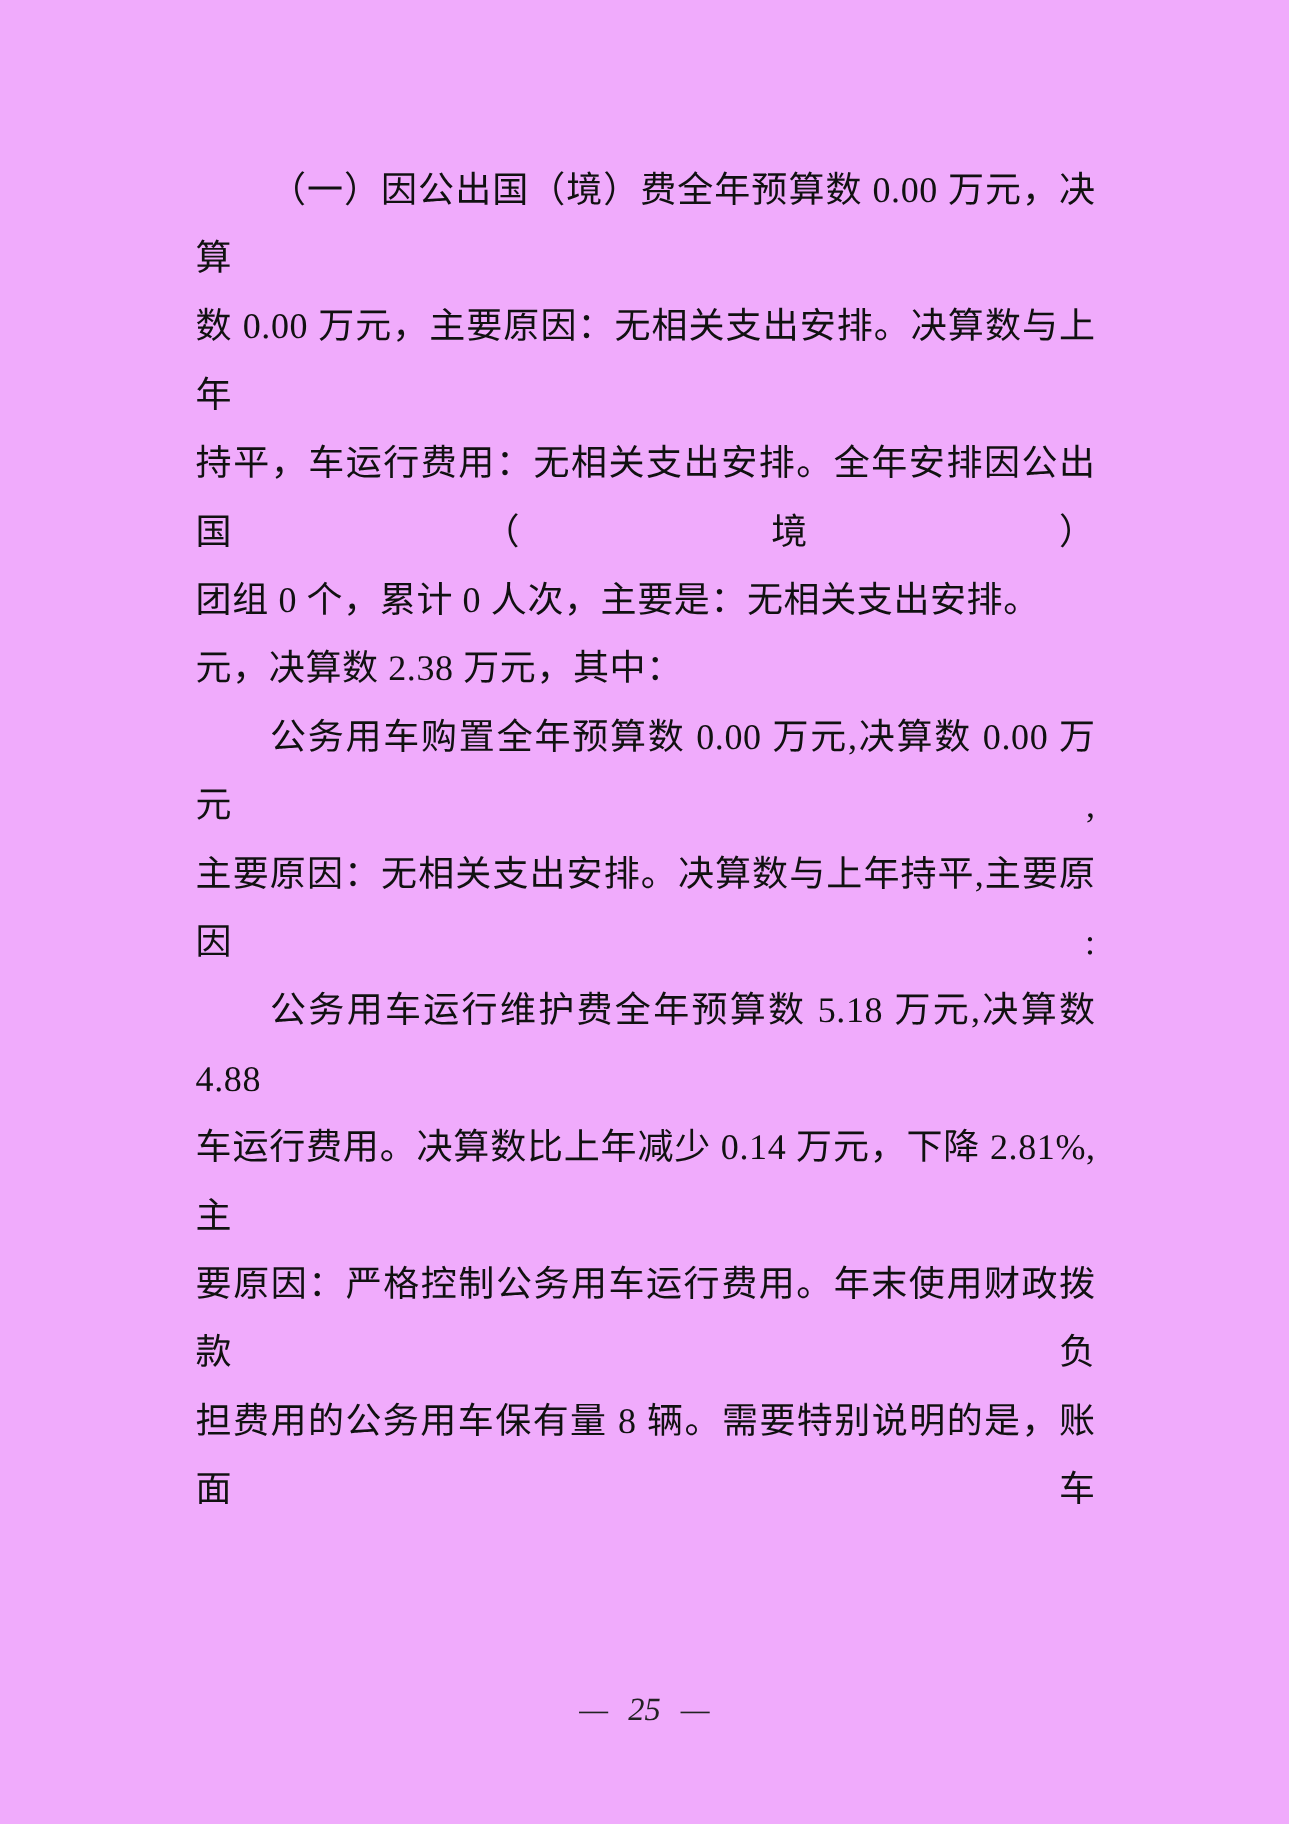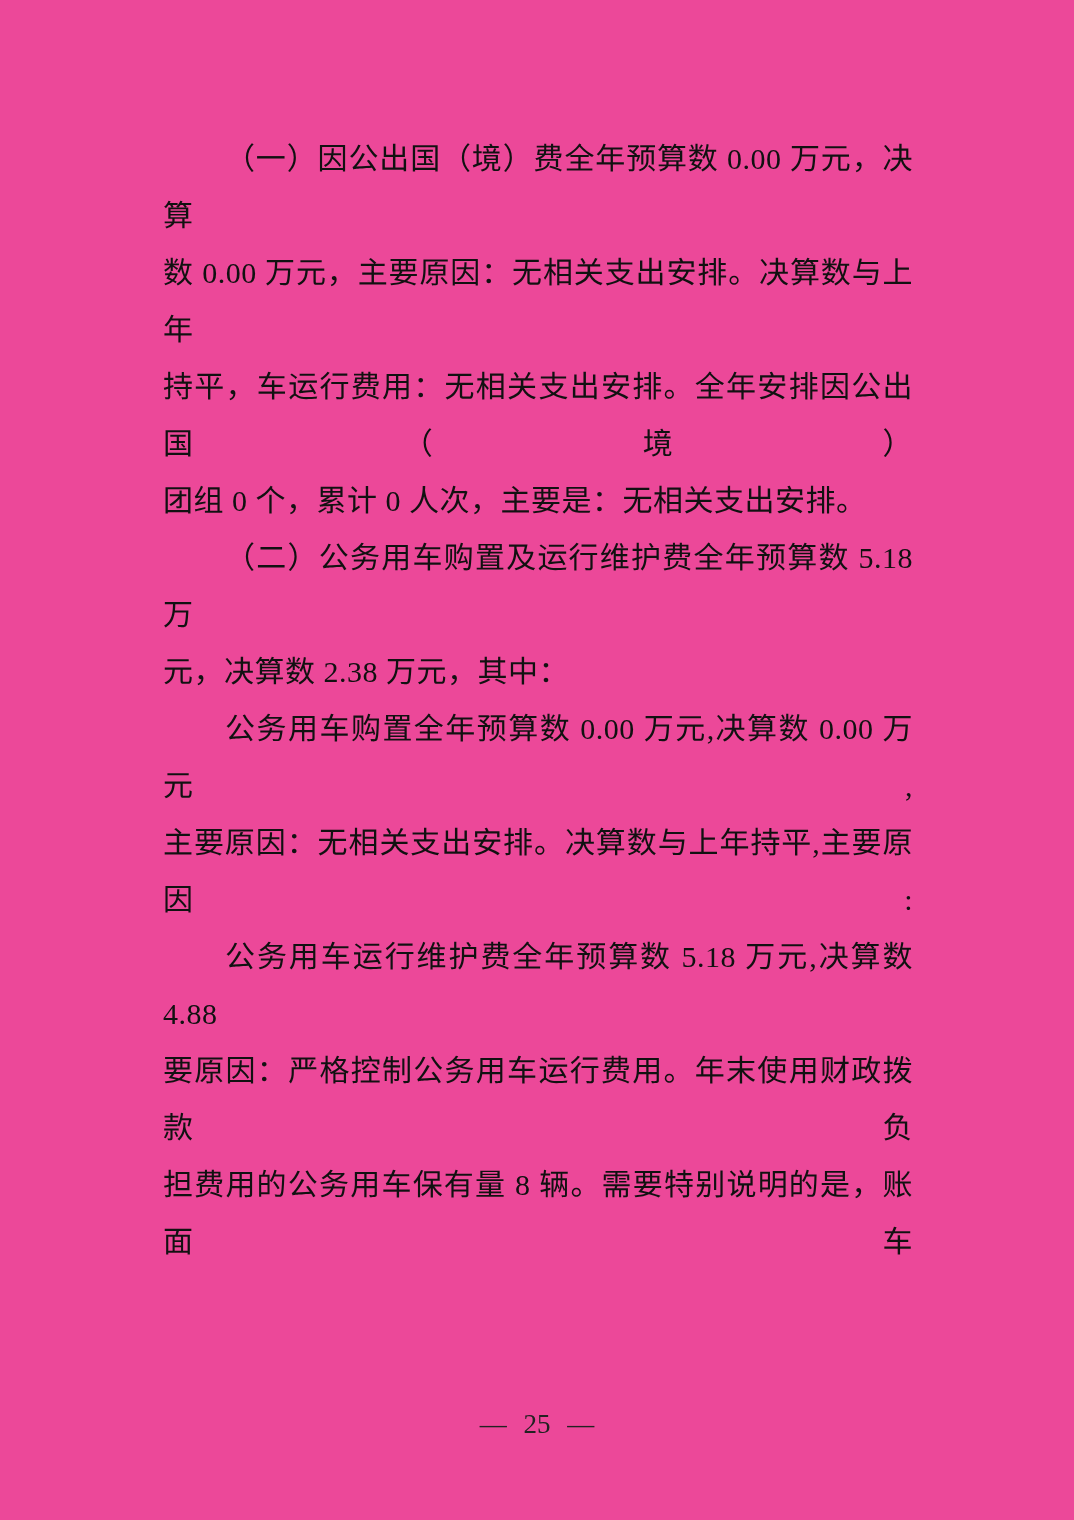--- a/index.html
+++ b/index.html
@@ -11,21 +11,21 @@
     width: 1074px;
     height: 1520px;
     position: relative;
     font-family: "Liberation Serif", "DejaVu Serif", serif;
     color: #111111;
     overflow: hidden;
   }
   .page {
     position: absolute;
     inset: 0;
-    background: #ec4899;
+    background: #f0abfc;
   }
   .content {
     position: absolute;
     left: 163px;
     top: 130px;
     width: 750px;
     font-size: 30px;
     line-height: 57px;
     letter-spacing: 0.5px;
   }
@@ -44,35 +44,36 @@
     position: absolute;
     left: 0;
     top: 1403px;
     width: 100%;
     height: 42px;
     line-height: 42px;
     text-align: center;
     font-size: 27px;
     color: #222222;
     word-spacing: 10px;
+    font-style: italic;
   }
 </style>
 </head>
 <body>
 
 <div class="page">
   <main class="content">
       <div class="line indent fill">（一）因公出国（境）费全年预算数 0.00 万元，决算</div>
       <div class="line fill">数 0.00 万元，主要原因：无相关支出安排。决算数与上年</div>
       <div class="line fill">持平，车运行费用：无相关支出安排。全年安排因公出国（境）</div>
       <div class="line">团组 0 个，累计 0 人次，主要是：无相关支出安排。</div>
-      <div class="line indent fill">（二）公务用车购置及运行维护费全年预算数 5.18 万</div>
       <div class="line">元，决算数 2.38 万元，其中：</div>
       <div class="line indent fill">公务用车购置全年预算数 0.00 万元,决算数 0.00 万元,</div>
       <div class="line fill">主要原因：无相关支出安排。决算数与上年持平,主要原因:</div>
       <div class="line indent fill">公务用车运行维护费全年预算数 5.18 万元,决算数 4.88</div>
+      <div class="line fill">车运行费用。决算数比上年减少 0.14 万元，下降 2.81%,主</div>
       <div class="line fill">要原因：严格控制公务用车运行费用。年末使用财政拨款负</div>
       <div class="line fill">担费用的公务用车保有量 8 辆。需要特别说明的是，账面车</div>
     </main>
   <footer class="footer">
     <span>— 25 —</span>
   </footer>
 </div>
 
 </body></html>

